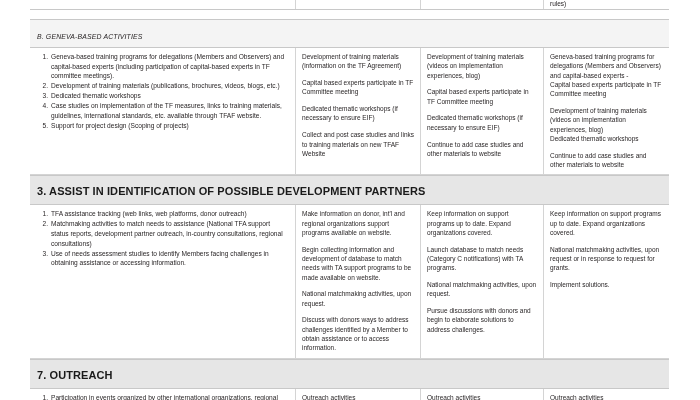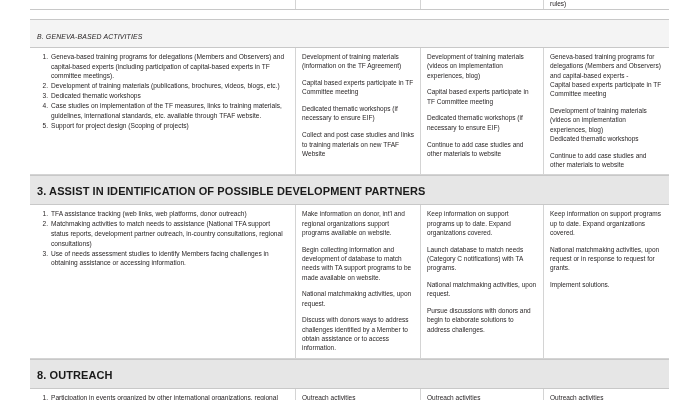--- a/index.html
+++ b/index.html
@@ -220,21 +220,21 @@
         <p class="para">Pursue discussions with donors and begin to elaborate solutions to address challenges.</p>
       </div>
       <div class="cell c4">
         <p class="para">Keep information on support programs up to date. Expand organizations covered.</p>
         <p class="para">National matchmaking activities, upon request or in response to request for grants.</p>
         <p class="para"> Implement solutions.</p>
       </div>
     </div>
 
     <div class="band band-num">
-      <span class="band-label">8. OUTREACH</span>
+      <span class="band-label">7. OUTREACH</span>
     </div>
 
     <div class="row content-row no-bottom">
       <div class="cell c1">
         <ol class="task-list">
           <li>Participation in events organized by other international organizations, regional organizations, industry/business groups or national governments</li>
         </ol>
       </div>
       <div class="cell c2">
         <p class="para">Outreach activities</p>

